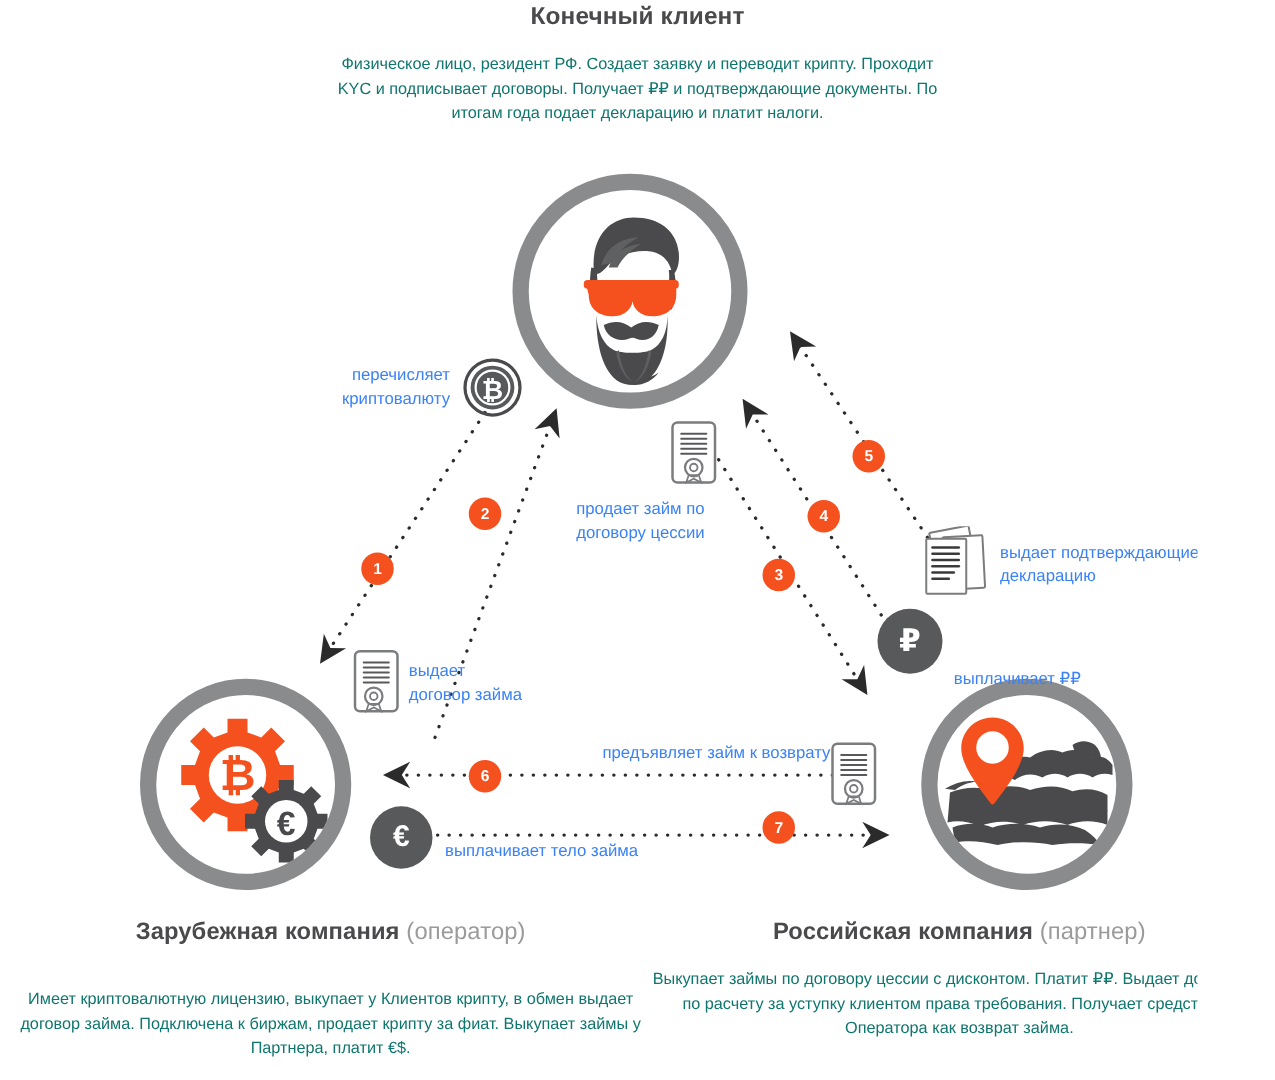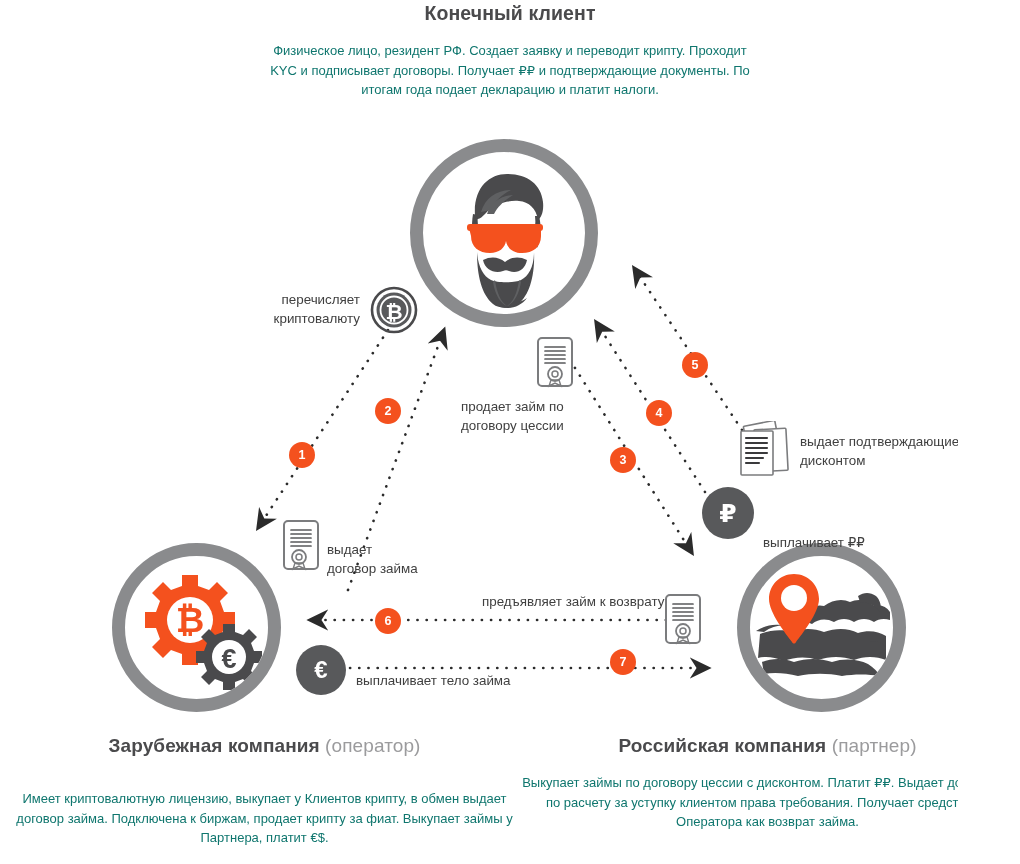--- a/index.html
+++ b/index.html
@@ -94,21 +94,21 @@
     font-weight: bold;
     line-height: 26px;
     text-align: center;
   }
 
   
   .lbl {
     position: absolute;
     font-size: 13.4px;
     line-height: 19px;
-    color: #404040;
+    color: #3b82f6;
     white-space: nowrap;
   }
   .lbl.r { text-align: right; }
 
   
   .chip {
     position: absolute;
     border-radius: 50%;
     background: #58595b;
     color: #ffffff;
@@ -258,21 +258,21 @@
           <line x1="9" y1="15" x2="29" y2="15"></line>
         <line x1="9" y1="19" x2="29" y2="19"></line>
           <line x1="9" y1="23" x2="29" y2="23"></line>
         <line x1="9" y1="27" x2="29" y2="27"></line>
       </g>
       <circle cx="17" cy="38" r="7" fill="#ffffff" stroke="#7b7c7e" stroke-width="1.8"></circle>
       <circle cx="17" cy="38" r="3" fill="none" stroke="#7b7c7e" stroke-width="1.5"></circle>
       <path d="M13,44 L11,50 L17,47 L23,50 L21,44 Z" fill="none" stroke="#7b7c7e" stroke-width="1.4"></path>
     </svg>
   </div>
-  <div class="lbl" style="left:327px; top:540px;">
+  <div class="lbl" style="left:327px; top:527px;">
     <div>выдает</div>
     <div>договор займа</div>
   </div>
   <div class="step" style="left:388px; top:411px;">2</div>
 
   <div class="icon-holder" style="left:536px; top:336px; width:38px; height:52px;">
     <svg viewBox="0 0 38 52" width="38" height="52">
       <rect x="2" y="2" width="34" height="48" rx="4" fill="#ffffff" stroke="#7b7c7e" stroke-width="2"></rect>
       <g stroke="#58595b" stroke-width="1.7" stroke-linecap="round">
         <line x1="9" y1="11" x2="29" y2="11"></line>
@@ -308,21 +308,21 @@
           <line x1="13" y1="22" x2="34" y2="22"></line>
         <line x1="13" y1="27" x2="34" y2="27"></line>
           <line x1="13" y1="32" x2="34" y2="32"></line>
         <line x1="13" y1="37" x2="30" y2="37"></line>
           <line x1="13" y1="42" x2="26" y2="42"></line>
       </g>
     </svg>
   </div>
   <div class="lbl" style="left:800px; top:432px;">
     <div>выдает подтверждающие</div>
-    <div>дисконтом</div>
+    <div>декларацию</div>
   </div>
   <div class="step" style="left:695px; top:365px;">5</div>
 
   <div class="icon-holder" style="left:664px; top:593px; width:38px; height:52px;">
     <svg viewBox="0 0 38 52" width="38" height="52">
       <rect x="2" y="2" width="34" height="48" rx="4" fill="#ffffff" stroke="#7b7c7e" stroke-width="2"></rect>
       <g stroke="#58595b" stroke-width="1.7" stroke-linecap="round">
         <line x1="9" y1="11" x2="29" y2="11"></line>
           <line x1="9" y1="15" x2="29" y2="15"></line>
         <line x1="9" y1="19" x2="29" y2="19"></line>

